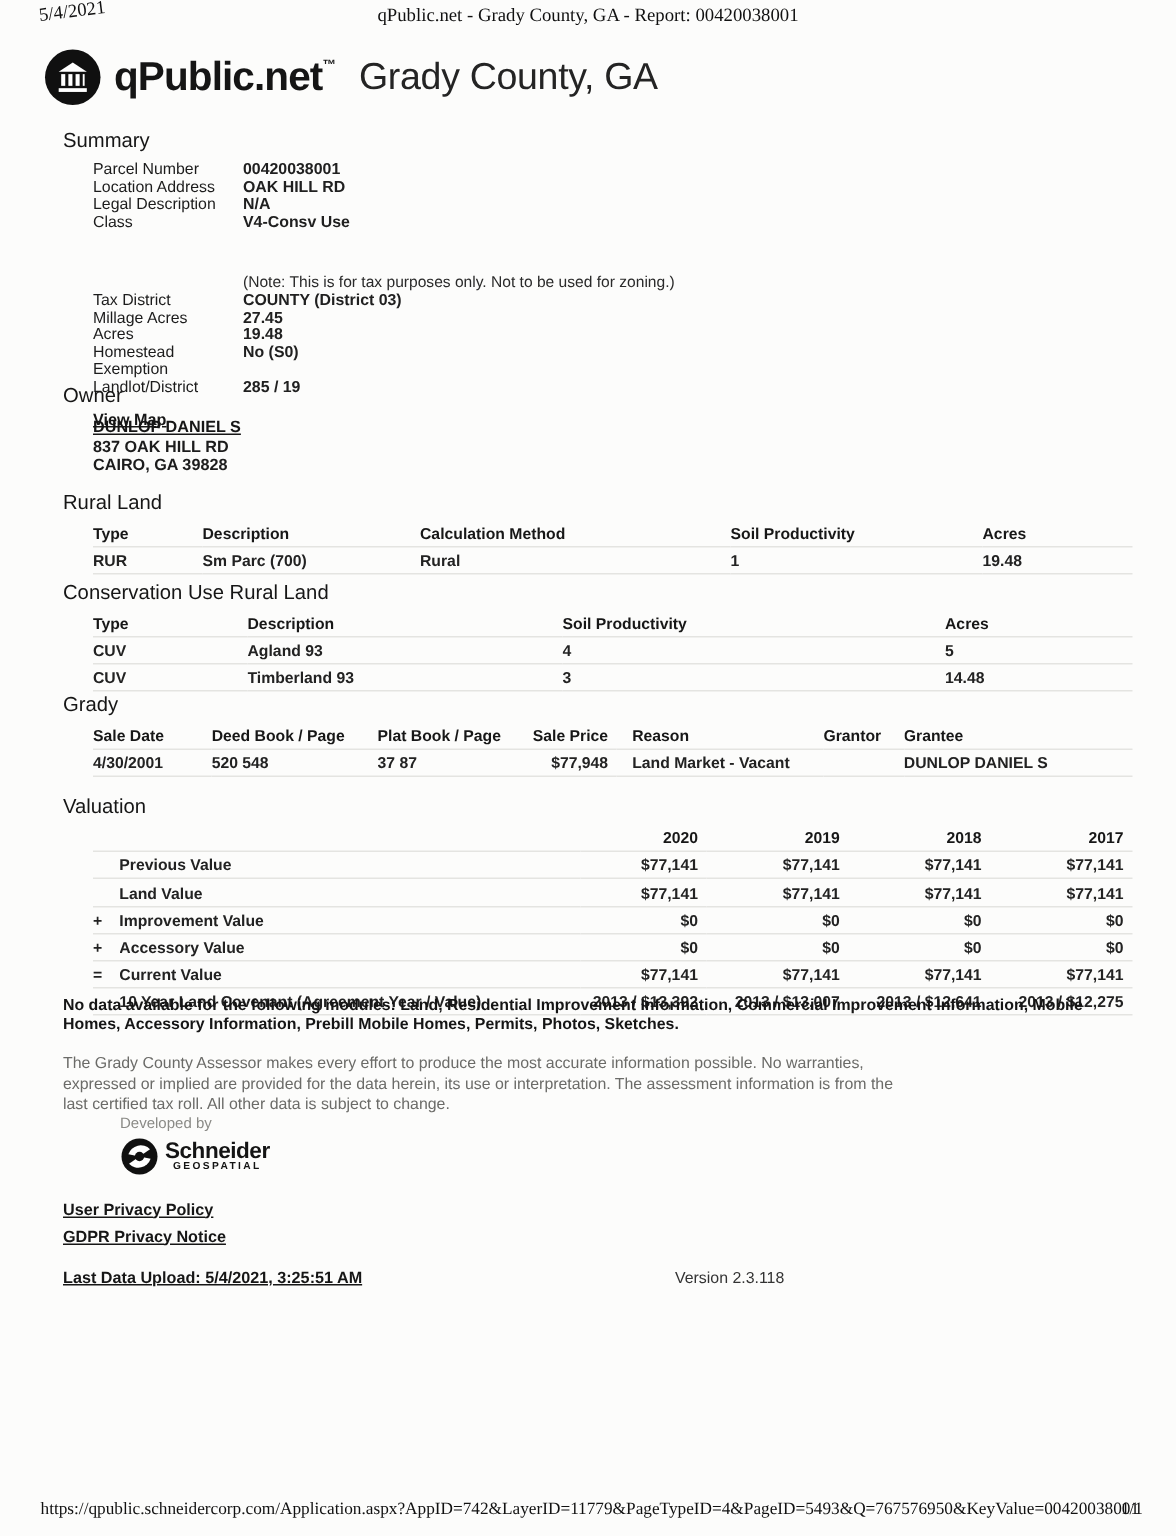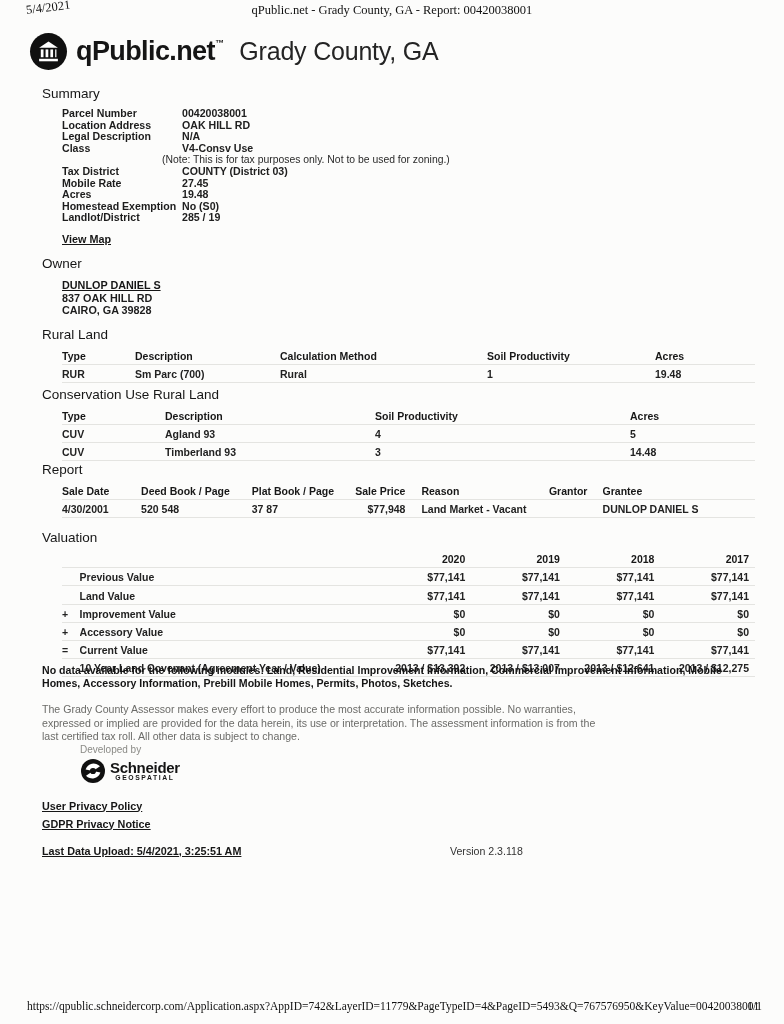--- a/index.html
+++ b/index.html
@@ -27,23 +27,23 @@
   .brand-name sup { font-size:9px; font-weight:bold; vertical-align:top; position:relative; top:2px; }
   .brand-county { font-size:25px; font-weight:400; color:#242424; margin-left:16px; letter-spacing:-0.2px; }
 
   
   .section { position:absolute; left:42px; width:713px; }
   h2.sec { font-size:13.5px; font-weight:normal; color:#161616; letter-spacing:0; }
 
   
   .kv { margin-top:7px; margin-left:20px; }
   .kv-row { display:flex; font-size:10.6px; line-height:11.6px; }
-  .kv-label { width:120px; font-weight:bold; flex:0 0 auto; }
+  .kv-label { width:100px; font-weight:normal; flex:0 0 auto; }
   .kv-value { font-weight:600; color:#202020; }
-  .kv-note { font-size:10.4px; font-weight:400; color:#2a2a2a; margin-left:100px; line-height:11.6px; }
+  .kv-note { font-size:10.4px; font-weight:400; color:#2a2a2a; margin-left:100px; line-height:11.6px;margin-top:29px; }
   a.plain-link { color:#161616; text-decoration:underline; font-weight:bold; font-size:10.8px; cursor:pointer; }
   .view-map { display:inline-block; margin-top:9px; margin-left:20px; }
 
   
   .owner-block { margin-top:8px; margin-left:20px; font-size:10.8px; line-height:12.5px; font-weight:600; }
 
   
   table { border-collapse:collapse; table-layout:fixed; margin-top:5px; margin-left:20px; }
   th, td { text-align:left; font-size:10.5px; padding:2.5px 6px 2.5px 0;
     border-bottom:1px solid #e4e4e1; white-space:nowrap; overflow:hidden; }
@@ -111,21 +111,21 @@
       <div class="kv-row">
           <span class="kv-label">Class</span>
           <span class="kv-value">V4-Consv Use</span>
         </div>
       <div class="kv-note">(Note: This is for tax purposes only. Not to be used for zoning.)</div>
       <div class="kv-row">
           <span class="kv-label">Tax District</span>
           <span class="kv-value">COUNTY (District 03)</span>
         </div>
       <div class="kv-row">
-          <span class="kv-label">Mobile Rate</span>
+          <span class="kv-label">Millage Acres</span>
           <span class="kv-value">27.45</span>
         </div>
       <div class="kv-row">
           <span class="kv-label">Acres</span>
           <span class="kv-value">19.48</span>
         </div>
       <div class="kv-row">
           <span class="kv-label">Homestead Exemption</span>
           <span class="kv-value">No (S0)</span>
         </div>
@@ -205,21 +205,21 @@
           <td>CUV</td>
           <td>Timberland 93</td>
           <td>3</td>
           <td>14.48</td>
         </tr>
       </tbody>
     </table>
   </div>
 
   <div class="section" style="top:462px;">
-    <h2 class="sec">Report</h2>
+    <h2 class="sec">Grady</h2>
     <table>
       <colgroup>
           <col style="width:83px">
           <col style="width:113px">
           <col style="width:100px">
           <col style="width:62px">
           <col style="width:140px">
           <col style="width:55px">
           <col style="width:160px">
         </colgroup>

